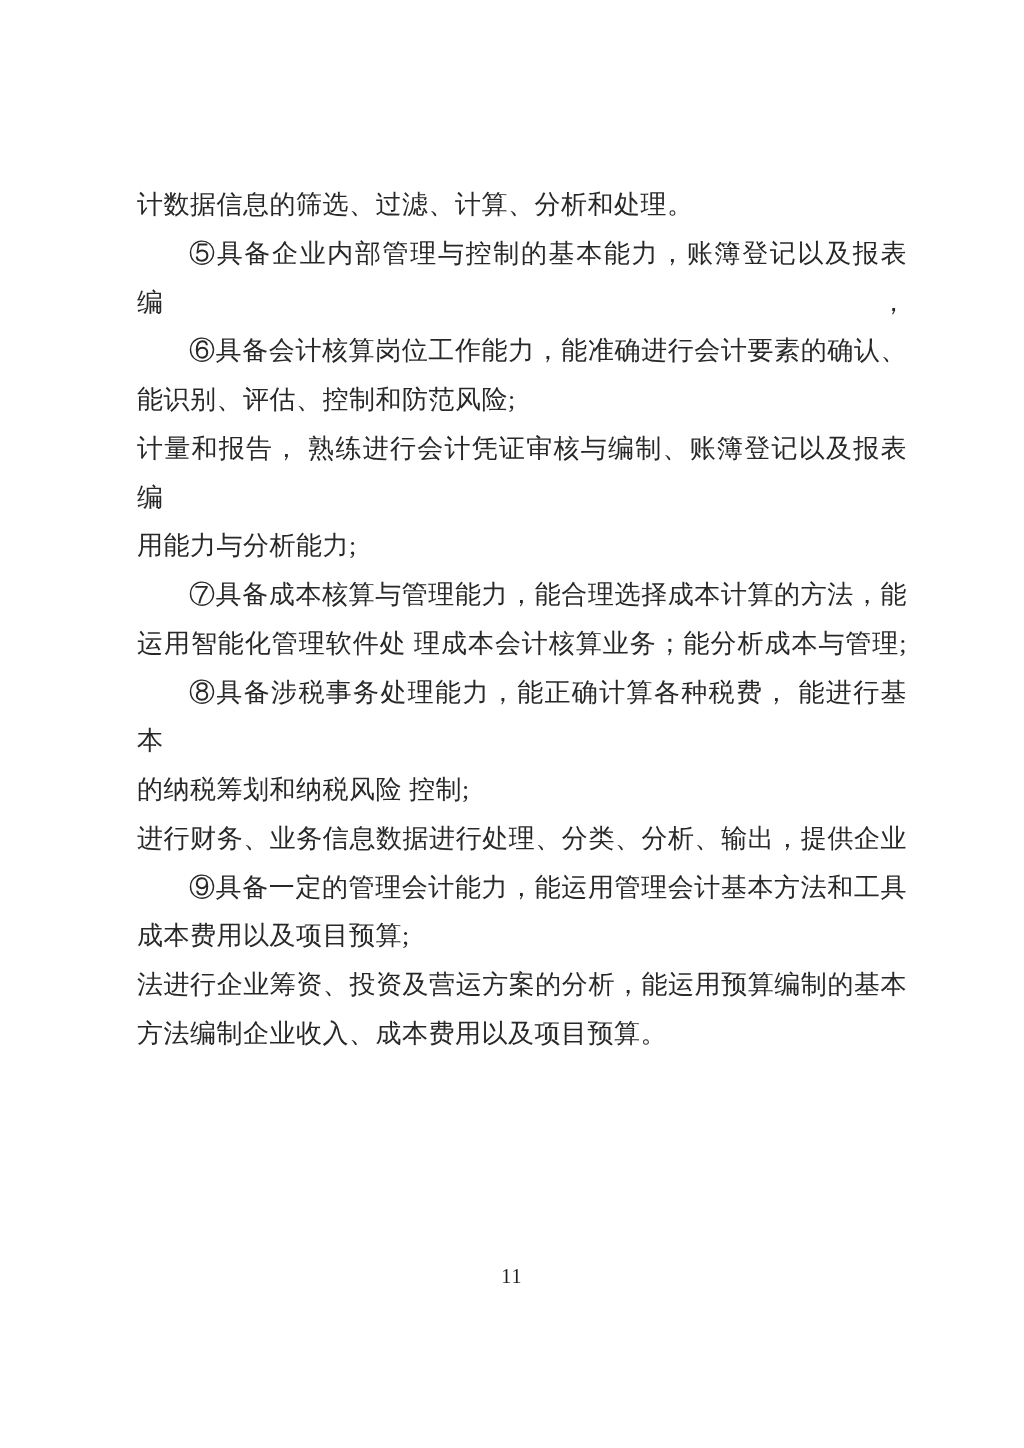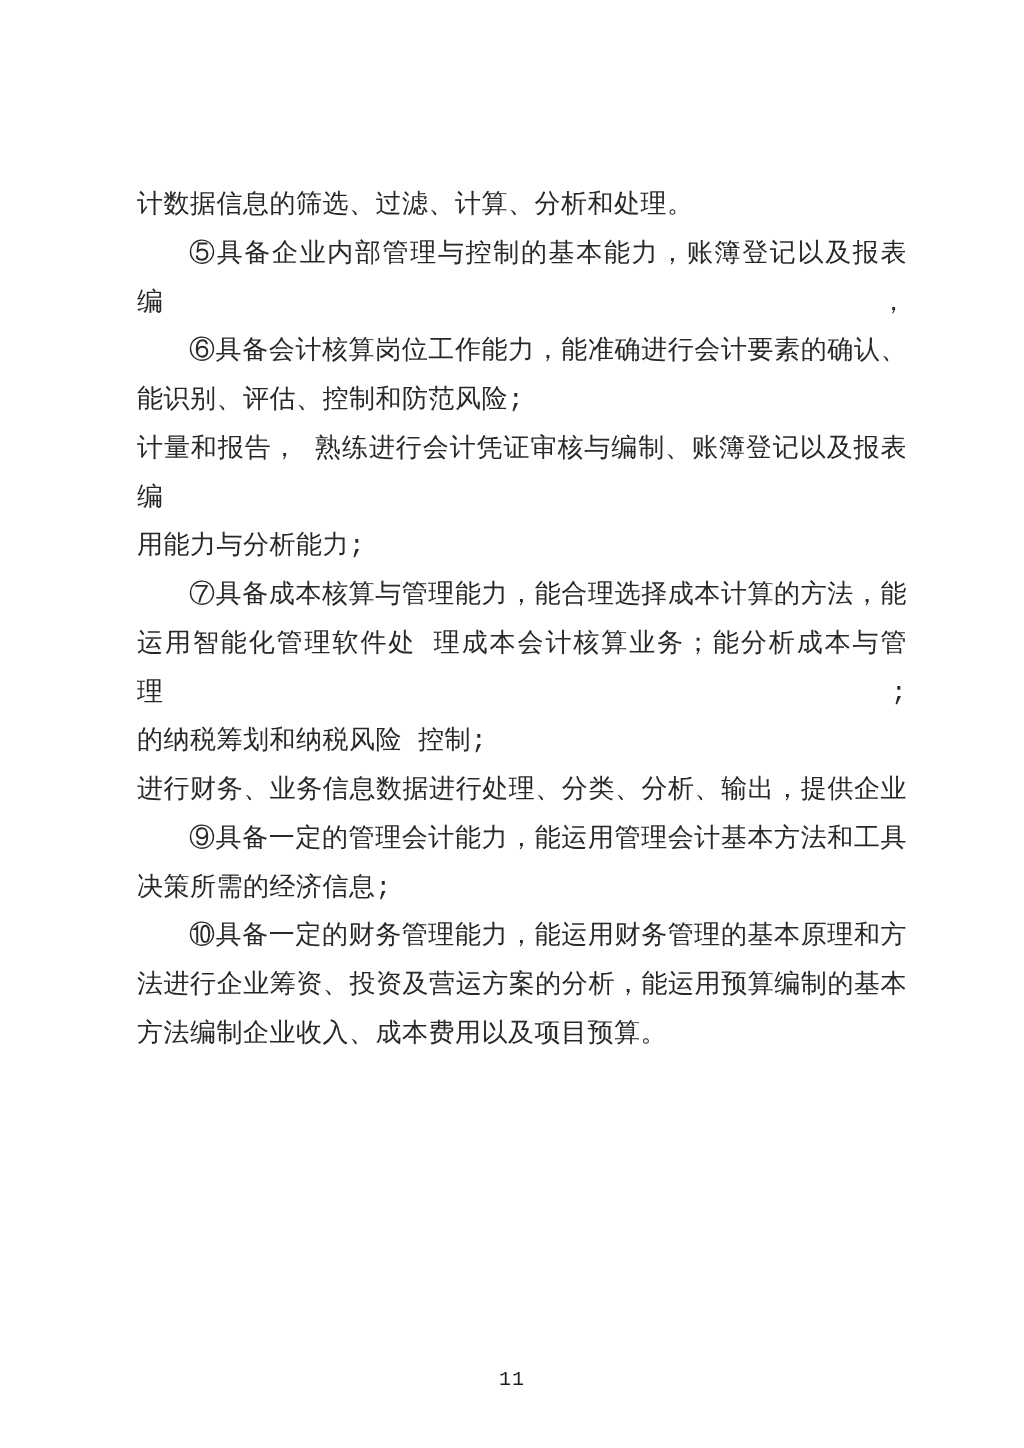--- a/index.html
+++ b/index.html
@@ -5,21 +5,21 @@
   html, body {
     margin: 0;
     padding: 0;
     background: #ffffff;
   }
   .page {
     position: relative;
     width: 1024px;
     height: 1448px;
     background: #ffffff;
-    font-family: Liberation Mono, monospace;
+    font-family: Liberation Serif, serif;
     color: #282828;
     overflow: hidden;
   }
   .text-block {
     position: absolute;
     left: 137px;
     top: 181px;
     width: 770px;
     font-size: 26px;
     line-height: 48.75px;
@@ -32,21 +32,21 @@
     min-height: 48.75px;
   }
   .line.fill {
     text-align-last: justify;
   }
   .line.indent {
     text-indent: 2em;
   }
   .page-number {
     position: absolute;
-    top: 1368px;
+    top: 1265px;
     left: 0;
     width: 100%;
     text-align: center;
     font-size: 20px;
     letter-spacing: 1px;
     color: #1e1e1e;
   }
 </style>
 </head>
 <body>
@@ -55,24 +55,24 @@
 
   <div class="text-block">
     <div class="line">计数据信息的筛选、过滤、计算、分析和处理。</div>
     <div class="line fill indent">⑤具备企业内部管理与控制的基本能力，账簿登记以及报表编，</div>
     <div class="line fill indent">⑥具备会计核算岗位工作能力，能准确进行会计要素的确认、</div>
     <div class="line">能识别、评估、控制和防范风险;</div>
     <div class="line fill">计量和报告， 熟练进行会计凭证审核与编制、账簿登记以及报表编</div>
     <div class="line">用能力与分析能力;</div>
     <div class="line fill indent">⑦具备成本核算与管理能力，能合理选择成本计算的方法，能</div>
     <div class="line fill">运用智能化管理软件处 理成本会计核算业务；能分析成本与管理;</div>
+    <div class="line fill indent">⑧具备涉税事务处理能力，能正确计算各种税费， 能进行基本</div>
     <div class="line">的纳税筹划和纳税风险 控制;</div>
     <div class="line fill">进行财务、业务信息数据进行处理、分类、分析、输出，提供企业</div>
     <div class="line fill indent">⑨具备一定的管理会计能力，能运用管理会计基本方法和工具</div>
-    <div class="line">决策所需的经济信息;</div>
-    <div class="line fill indent">⑩具备一定的财务管理能力，能运用财务管理的基本原理和方</div>
+    <div class="line">成本费用以及项目预算;</div>
     <div class="line fill">法进行企业筹资、投资及营运方案的分析，能运用预算编制的基本</div>
     <div class="line">方法编制企业收入、成本费用以及项目预算。</div>
   </div>
 
   <div class="page-number">11</div>
 
 </div>
 
 </body></html>

